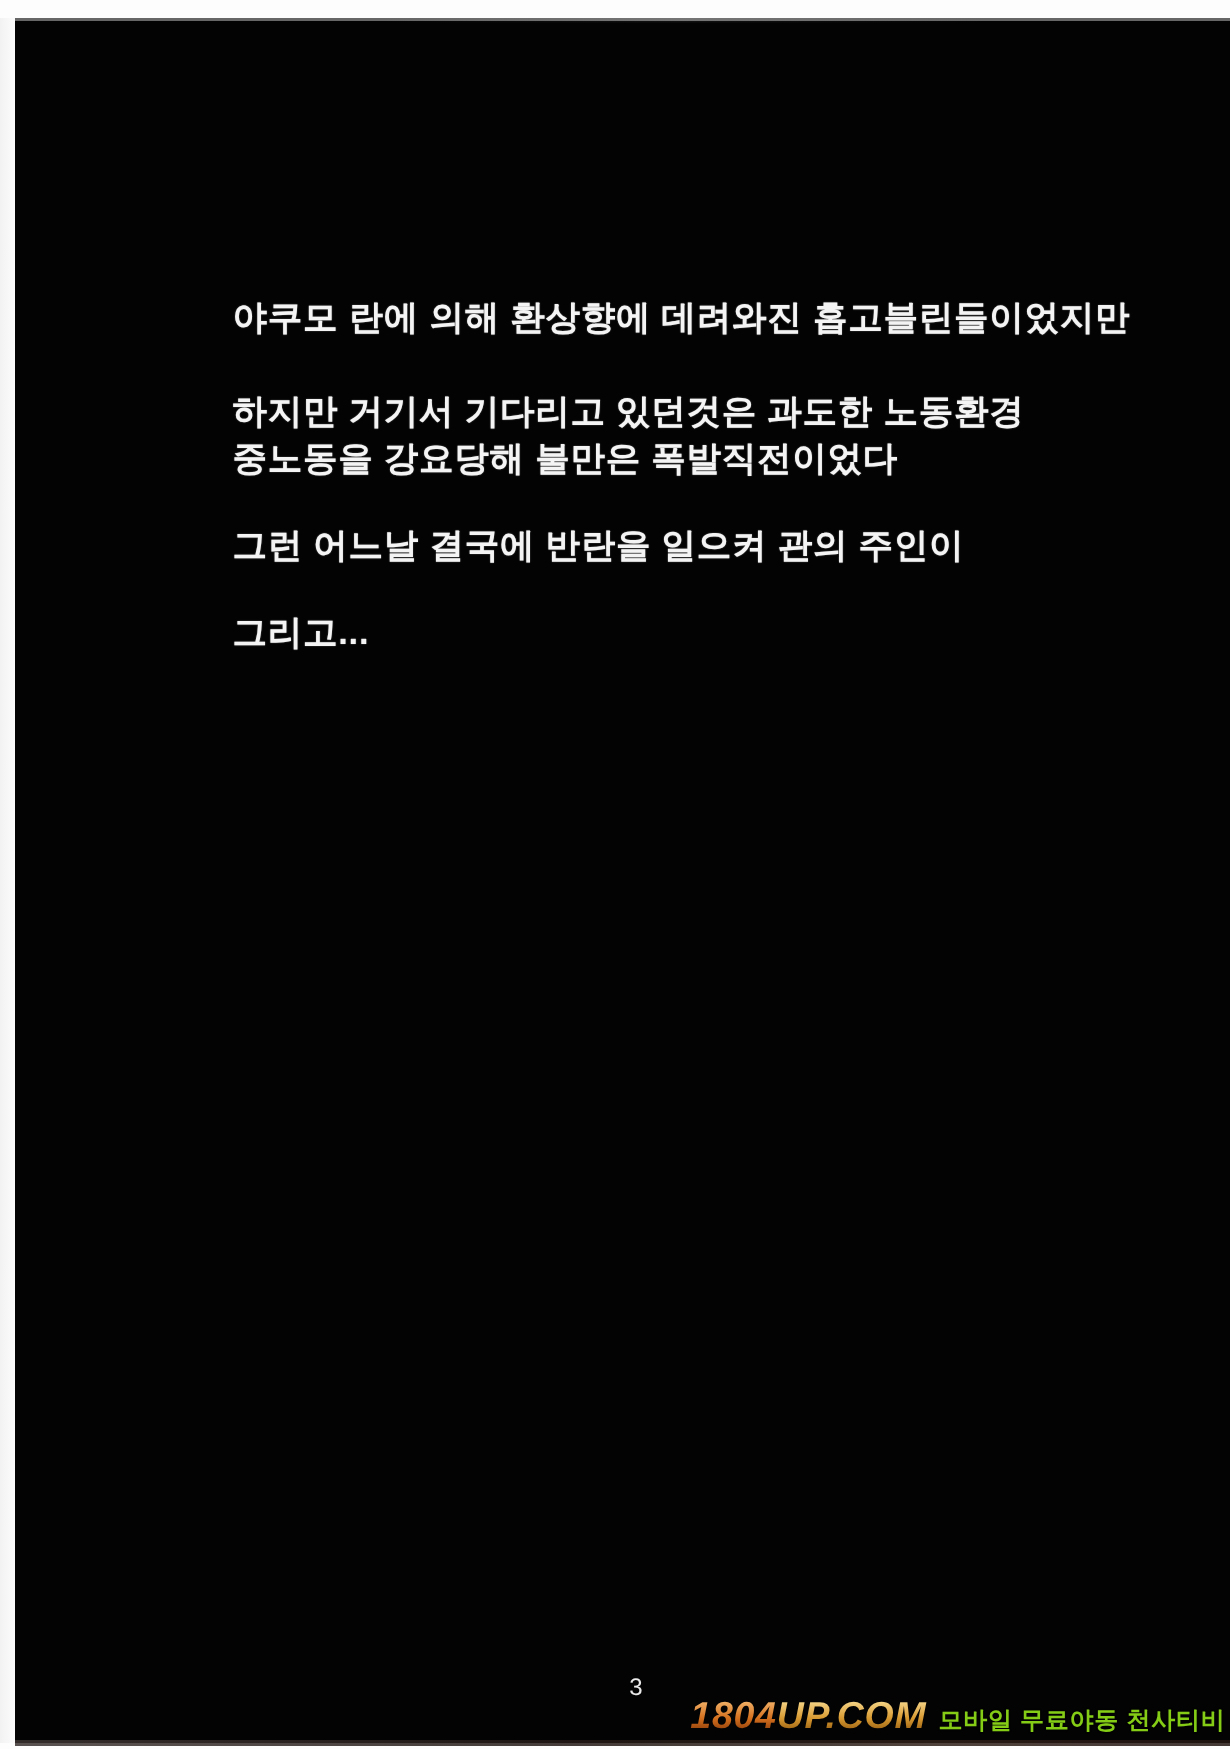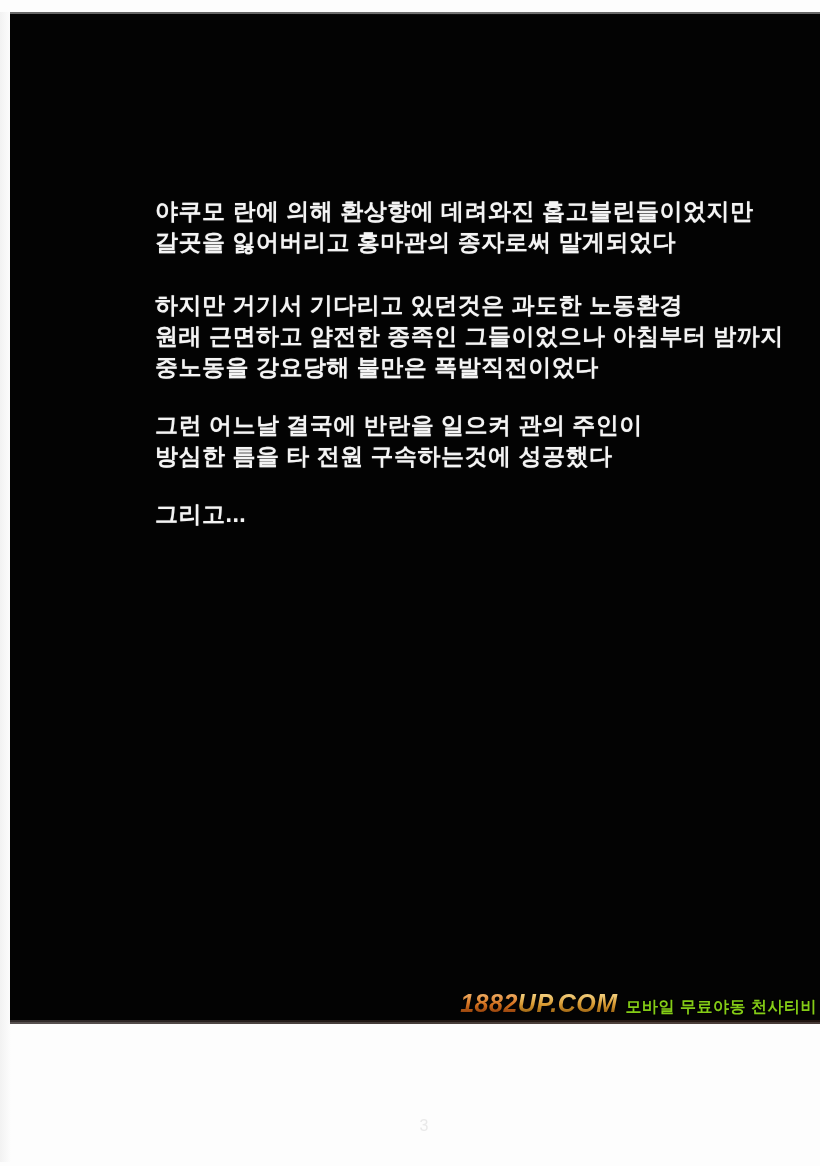--- a/index.html
+++ b/index.html
@@ -17,21 +17,21 @@
     content: "";
     position: absolute;
     left: 0; top: 12px; width: 11px; height: 1150px;
     background: linear-gradient(to right, #f2f2f2, #fdfdfd);
   }
   .page {
     position: absolute;
     left: 10px;
     top: 14px;
     width: 810px;
-    height: 1008px;
+    height: 1148px;
     background: #030303;
   }
   
   .page::before {
     content: "";
     position: absolute;
     left: 0; top: -2px; width: 100%; height: 3px;
     background: linear-gradient(to right, #030303 30%, #1a1a1a 55%, #030303 80%);
     opacity: .6;
   }
@@ -106,38 +106,35 @@
 </style>
 </head>
 <body>
 
 <div class="canvas">
   <div class="page">
 
     <div class="text-block">
       <div class="paragraph">
         <div class="line">야쿠모 란에 의해 환상향에 데려와진 홉고블린들이었지만</div>
-        <div class="line">갈곳을 잃어버리고 홍마관의 종자로써 맡게되었다</div>
       </div>
       <div class="paragraph" style="margin-top:32px;">
         <div class="line">하지만 거기서 기다리고 있던것은 과도한 노동환경</div>
-        <div class="line">원래 근면하고 얌전한 종족인 그들이었으나 아침부터 밤까지</div>
         <div class="line">중노동을 강요당해 불만은 폭발직전이었다</div>
       </div>
       <div class="paragraph" style="margin-top:15px;">
         <div class="line">그런 어느날 결국에 반란을 일으켜 관의 주인이</div>
-        <div class="line">방심한 틈을 타 전원 구속하는것에 성공했다</div>
       </div>
       <div class="paragraph" style="margin-top:9px;">
         <div class="line">그리고...</div>
       </div>
     </div>
 
     <div class="page-number">3</div>
 
     <div class="watermark">
-      <span class="watermark-site"><span class="site-prefix">1882</span><span class="site-suffix">UP.COM</span></span>
+      <span class="watermark-site"><span class="site-prefix">1804</span><span class="site-suffix">UP.COM</span></span>
       <span class="watermark-tagline">모바일 무료야동 천사티비</span>
     </div>
 
     <div class="bottom-edge-line"></div>
   </div>
 </div>
 
 </body></html>

